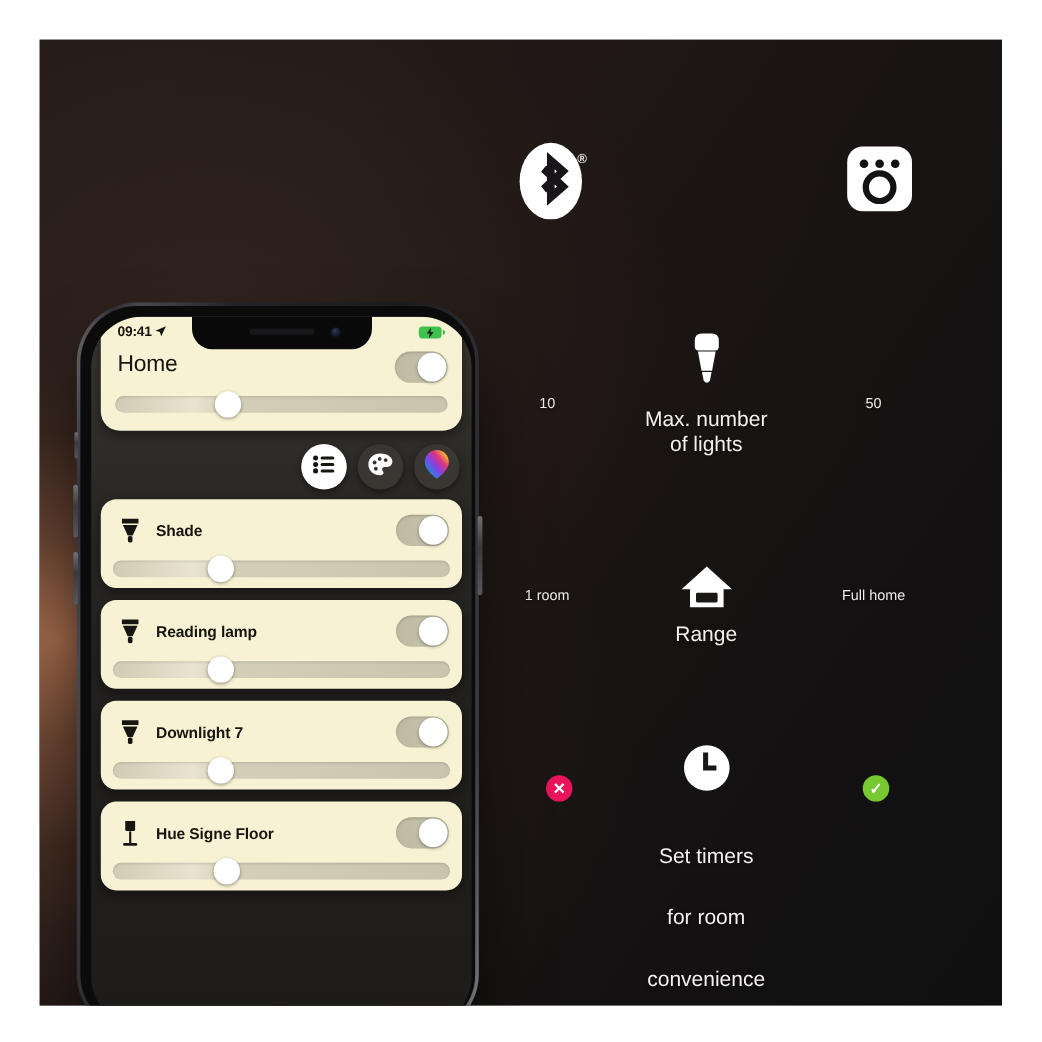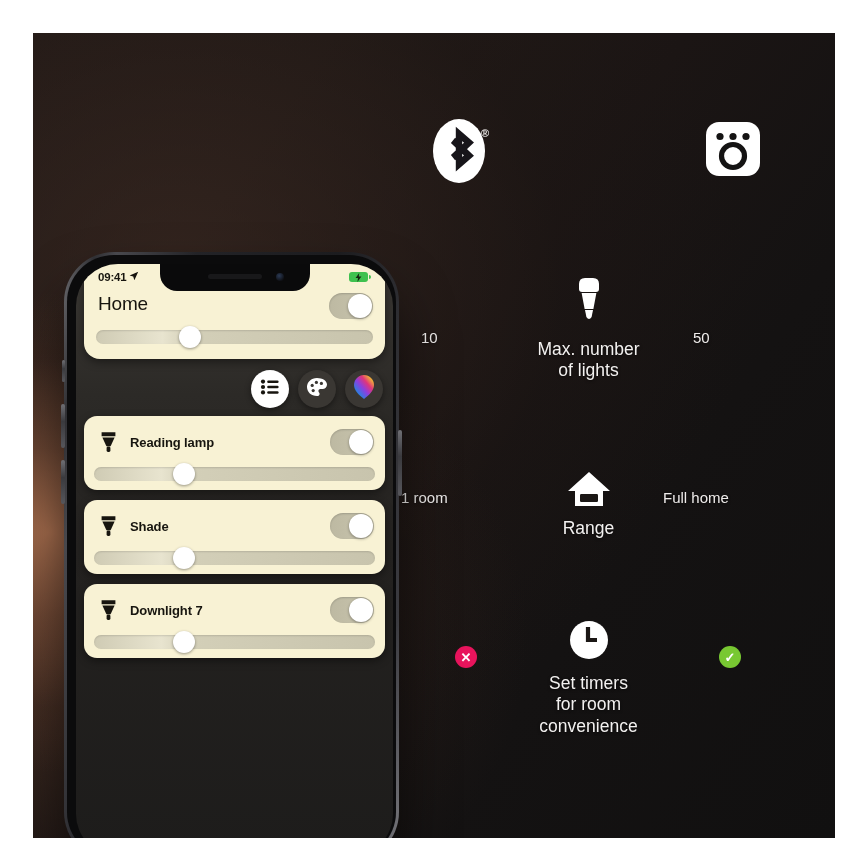--- a/index.html
+++ b/index.html
@@ -194,21 +194,22 @@
   .lc-name {
     flex: 1;
     font-size: 13px; font-weight: bold; color: #17150f;
     letter-spacing: -0.1px;
   }
   .lc-slider { margin: 8px 10px 9px 10px; }
 
   .col-label {
     position: absolute;
     color: #efeceb;
-    font-size: 15px;
+    font-size: 12px;
+    text-align: center;
     white-space: nowrap;
     text-shadow: 0 1px 3px rgba(0,0,0,0.5);
   }
   .center-block {
     position: absolute;
     display: flex; flex-direction: column; align-items: center;
     color: #f3f1f0;
     font-size: 17.5px;
     line-height: 1.23;
     text-align: center;
@@ -277,21 +278,21 @@
           <rect x="13" y="24" width="18" height="8" rx="1.2" fill="#1b1715"></rect>
         </svg>
       </span>
       <span>Range</span>
     </div>
 
     <div class="col-label" style="left:630px; top:456px; width:130px;">Full home</div>
 
     <div class="badge badge-x" style="position:absolute; left:422px; top:613px;">✕</div>
 
-    <div class="center-block" style="left:483px; top:586px; width:145px;">
+    <div class="center-block" style="left:483px; top:586px; width:145px;gap:30px;">
       <span style="margin-bottom:6px;">
         <svg width="42" height="42" viewBox="0 0 42 42">
           <circle cx="21" cy="21" r="19" fill="#ffffff"></circle>
           <path d="M20 8 L20 21 L29 21" fill="none" stroke="#1b1715" stroke-width="4.2" stroke-linecap="butt"></path>
         </svg>
       </span>
       <span>Set timers</span>
       <span>for room</span>
       <span>convenience</span>
     </div>
@@ -392,40 +393,40 @@
 
               <div class="light-card">
                 <div class="lc-top">
                   <span class="lc-icon">
                     <svg width="17" height="22" viewBox="0 0 17 22">
                       <path d="M1.6 1.2 L15.4 1.2 L15.4 5.2 L1.6 5.2 Z" fill="#17150f"></path>
                       <path d="M2.4 6.4 L14.6 6.4 L10.6 15.2 L6.4 15.2 Z" fill="#17150f"></path>
                       <rect x="6.6" y="15.6" width="3.8" height="5.4" rx="1.4" fill="#17150f"></rect>
                     </svg>
                   </span>
-                  <span class="lc-name">Reading lamp</span>
+                  <span class="lc-name">Shade</span>
                   <span class="toggle">
                       <span class="knob"></span>
                     </span>
                 </div>
                 <div class="lc-slider slider">
                   <span class="sknob" style="left:28%;"></span>
                 </div>
               </div>
 
               <div class="light-card">
                 <div class="lc-top">
                   <span class="lc-icon">
                     <svg width="17" height="22" viewBox="0 0 17 22">
                       <path d="M1.6 1.2 L15.4 1.2 L15.4 5.2 L1.6 5.2 Z" fill="#17150f"></path>
                       <path d="M2.4 6.4 L14.6 6.4 L10.6 15.2 L6.4 15.2 Z" fill="#17150f"></path>
                       <rect x="6.6" y="15.6" width="3.8" height="5.4" rx="1.4" fill="#17150f"></rect>
                     </svg>
                   </span>
-                  <span class="lc-name">Shade</span>
+                  <span class="lc-name">Reading lamp</span>
                   <span class="toggle">
                       <span class="knob"></span>
                     </span>
                 </div>
                 <div class="lc-slider slider">
                   <span class="sknob" style="left:28%;"></span>
                 </div>
               </div>
 
               <div class="light-card">
@@ -440,20 +441,38 @@
                   <span class="lc-name">Downlight 7</span>
                   <span class="toggle">
                       <span class="knob"></span>
                     </span>
                 </div>
                 <div class="lc-slider slider">
                   <span class="sknob" style="left:28%;"></span>
                 </div>
               </div>
 
+              <div class="light-card">
+                <div class="lc-top">
+                  <span class="lc-icon">
+                    <svg width="17" height="23" viewBox="0 0 17 23">
+                      <path d="M4.4 1.2 L12.6 1.2 L12.6 8.4 Q12.6 9.6 11.4 9.6 L5.6 9.6 Q4.4 9.6 4.4 8.4 Z" fill="#17150f"></path>
+                      <rect x="7.6" y="9.8" width="1.8" height="10" fill="#17150f"></rect>
+                      <rect x="2.6" y="19.6" width="11.8" height="2.2" rx="1.1" fill="#17150f"></rect>
+                    </svg>
+                  </span>
+                  <span class="lc-name">Hue Signe Floor</span>
+                  <span class="toggle">
+                      <span class="knob"></span>
+                    </span>
+                </div>
+                <div class="lc-slider slider">
+                  <span class="sknob" style="left:30%;"></span>
+                </div>
+              </div>
 
 
             </div>
 
           </div>
         </div>
       </div>
     </div>
 
   </div>

